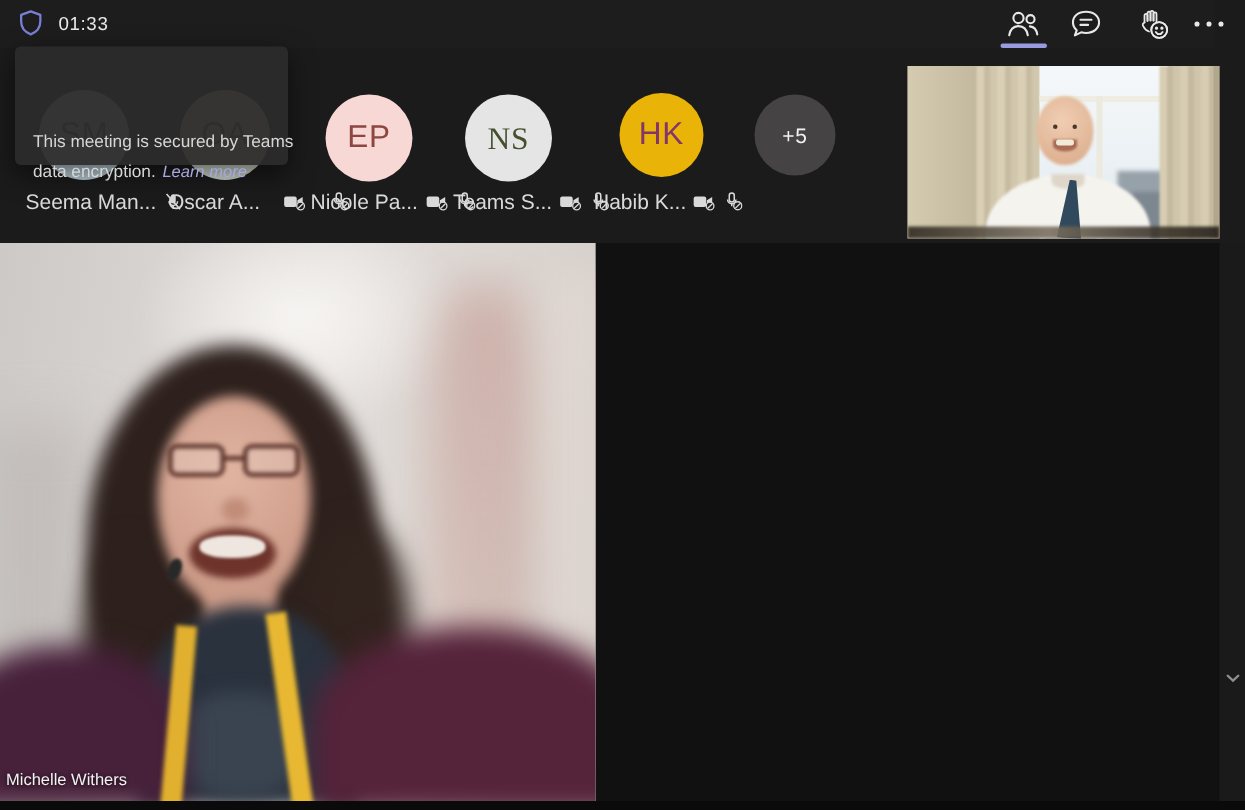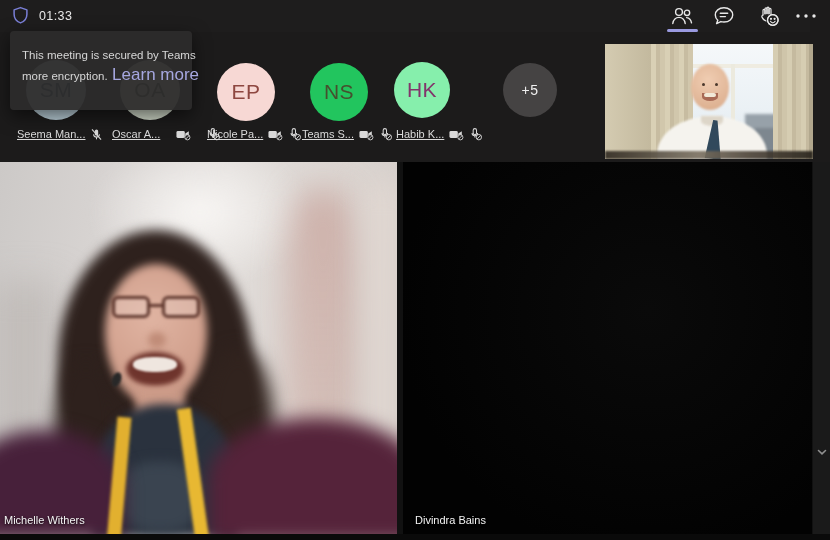--- a/index.html
+++ b/index.html
@@ -14,36 +14,36 @@
   .tb-btn { position:absolute; top:3px; width:30px; height:26px; background:none; border:none; display:flex; align-items:center; justify-content:center; cursor:pointer; }
   .tb-people { left:667px; }
   .tb-chat { left:709px; }
   .tb-react { left:754px; }
   .tb-more { left:791px; }
   .tb-underline { position:absolute; left:667px; top:29px; width:31px; height:3px; border-radius:2px; background:#9a9ae0; }
 
   
   .tooltip { position:absolute; left:10px; top:31px; width:182px; height:79px; background:rgba(44,43,43,.95);
              border-radius:4px; box-shadow:0 6px 18px rgba(0,0,0,.55); z-index:40; padding:16px 12px 0 12px; }
-  .tooltip .line { display:block; white-space:nowrap; font-size:11.5px; line-height:1.55; color:#d6d6d6; }
+  .tooltip .line { display:block; white-space:nowrap; font-size:11.5px; line-height:1.55; color:#d6d6d6;margin-top:40px; }
   .tooltip .inline-row { white-space:nowrap; }
-  .tooltip .link { font-size:17px; color:#a6a7e0; text-decoration:none; cursor:pointer; }
+  .tooltip .link { font-size:11px; color:#a6a7e0; text-decoration:none; cursor:pointer;font-style:italic; }
 
   
   .roster { position:absolute; left:0; top:32px; width:600px; height:130px; z-index:20; }
   .avatar { position:absolute; border-radius:50%; display:flex; align-items:center; justify-content:center; cursor:pointer; }
   .avatar .initials { font-size:21px; letter-spacing:.5px; }
   .av-sm { left:26px; top:28px; width:60px; height:60px; background:#b9cdd7; } .av-sm .initials{ color:#31505e; }
   .av-oa { left:120px; top:28px; width:60px; height:60px; background:#cdd5c6; } .av-oa .initials{ color:#49523a; }
   .av-ep { left:217px; top:31px; width:58px; height:58px; background:#f7d8d4;text-align:center; } .av-ep .initials{ color:#8e4740; }
-  .av-ns { left:310px; top:31px; width:58px; height:58px; background:#22c55e; } .av-ns .initials{ color:#45502e; }
-  .av-hk { left:394px; top:30px; width:56px; height:56px; background:#86efac; } .av-hk .initials{ color:#82356b; }
+  .av-ns { left:310px; top:31px; width:58px; height:58px; background:#e5e5e5;font-family:Liberation Serif, serif; } .av-ns .initials{ color:#45502e; }
+  .av-hk { left:413px; top:30px; width:56px; height:56px; background:#eab308; } .av-hk .initials{ color:#82356b; }
   .av-more { left:503px; top:31px; width:54px; height:54px; background:#454343; } .av-more .initials{ color:#f0f0f0; font-size:14px; }
   .plabel { position:absolute; top:94px; height:16px; display:flex; align-items:center; gap:5px; }
-  .plabel .pname { font-size:11px; color:#dadada; white-space:nowrap;text-decoration:underline; }
+  .plabel .pname { font-size:14px; color:#dadada; white-space:nowrap; }
   .pl-sm { left:17px; } .pl-oa { left:112px;gap:16px; } .pl-ep { left:207px; } .pl-ns { left:302px; } .pl-hk { left:396px;justify-content:space-between; }
   .status-ic { display:inline-flex; }
 
   
   .selfview { position:absolute; left:605px; top:44px; width:208px; height:115px; overflow:hidden; z-index:25; cursor:pointer; background:#c6bca4; }
   .selfview div { position:absolute; }
   .sv-wall-l { left:0; top:0; width:50px; height:115px; background:linear-gradient(90deg,#d4cbb1,#c2b89d); border-right:2px solid #b3a98f; }
   .sv-curt-l { left:46px; top:0; width:46px; height:115px; background:repeating-linear-gradient(90deg,#d9d0b5 0 5px,#c7bca1 5px 9px,#d1c7ac 9px 14px); filter:blur(.7px); }
   .sv-window { left:88px; top:0; width:86px; height:115px; background:linear-gradient(180deg,#f5f8fa 0%,#ebf1f5 55%,#dfe8ee 100%); }
   .sv-frame-h { left:88px; top:20px; width:86px; height:4px; background:#efece1; }
@@ -129,23 +129,20 @@
       <div class="mw mw-mic"></div>
       <div class="mw mw-neck"></div>
       <div class="mw mw-scarf"></div>
       <div class="mw mw-scarf2"></div>
       <div class="mw mw-sh-l"></div>
       <div class="mw mw-sh-r"></div>
       <div class="mw mw-lan-l"></div>
       <div class="mw mw-lan-r"></div>
       <span class="tile-name tn-left">Michelle Withers</span>
     </div>
-    <div class="tile tile-right">
-      <span class="tile-name tn-right">Divindra Bains</span>
-    </div>
   </div>
 
   <div class="gutter">
     <button class="scroll-hint">
       <svg width="12" height="10" viewBox="0 0 12 10" fill="none" stroke="#8f8f8f" stroke-width="1.6" stroke-linecap="round">
           <path d="M2.5 3.5 6 6.8 9.5 3.5"></path>
         </svg>
     </button>
   </div>
   <div class="bottom-strip"></div>
@@ -330,18 +327,18 @@
         <circle cx="3" cy="3" r="1.7"></circle>
           <circle cx="11" cy="3" r="1.7"></circle>
           <circle cx="19" cy="3" r="1.7"></circle>
       </svg>
     </button>
   </div>
 
   <div class="tooltip">
     <span class="line">This meeting is secured by Teams</span>
     <span class="inline-row">
-      <span class="line" style="display:inline">more encryption.</span>
+      <span class="line" style="display:inline">data encryption.</span>
       <a class="link">Learn more</a>
     </span>
   </div>
 
 </div>
 
 </body></html>

